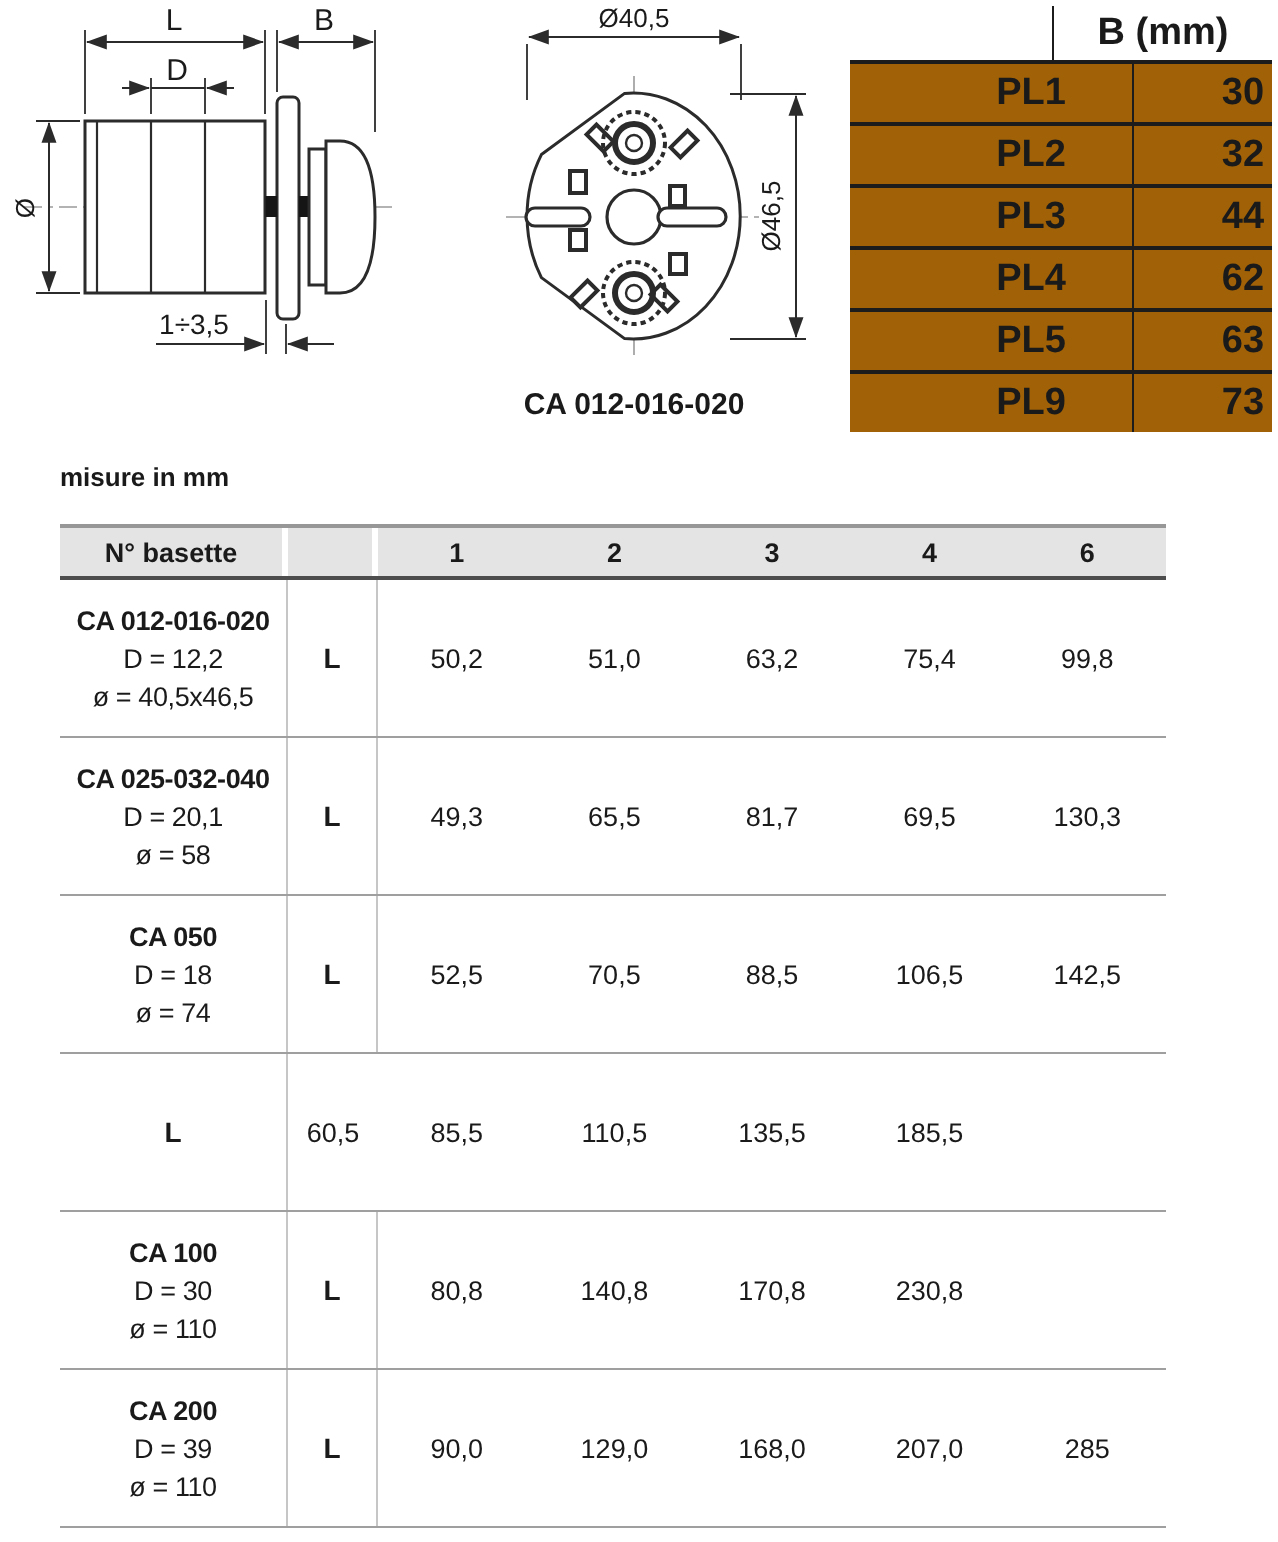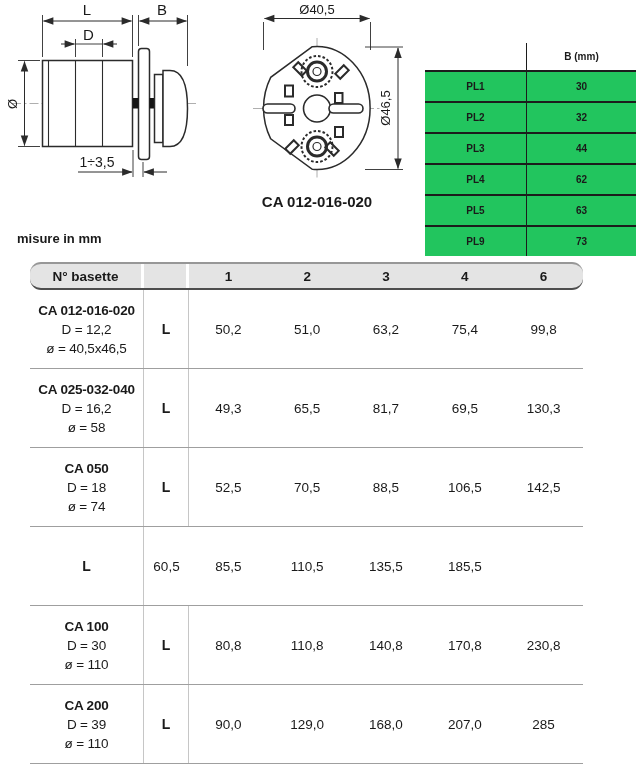--- a/index.html
+++ b/index.html
@@ -5,35 +5,35 @@
   * { margin:0; padding:0; box-sizing:border-box; }
   body { background:#fff; font-family:"Liberation Sans", sans-serif; color:#1a1a1a; }
   .page { position:relative; width:639px; height:771px; background:#fff; overflow:hidden; }
 
   svg text { font-family:"Liberation Sans", sans-serif; fill:#1a1a1a; }
 
   .side-svg  { position:absolute; left:0;   top:0; }
   .front-svg { position:absolute; left:225px; top:0; }
 
   
-  .btable { position:absolute; left:425px; top:3px; width:211px; font-size:10px; font-weight:bold;margin-top:40px; }
+  .btable { position:absolute; left:425px; top:3px; width:211px; font-size:19px; font-weight:bold; }
   .brow, .bhead { display:grid; grid-template-columns:102px 109px; }
   .bhead { height:27px; }
-  .brow  { height:31px; background:#22c55e; border-top:2px solid #1c1c1c; }
+  .brow  { height:31px; background:#a16207; border-top:2px solid #1c1c1c;padding-left:40px; }
   .brow:first-of-type { border-top:none; }
   .bc1 { border-right:1.5px solid #1c1c1c; display:flex; align-items:center; justify-content:center; }
   .bc2 { display:flex; align-items:center; justify-content:center; }
 
   
-  .note { position:absolute; left:17px; top:231px; font-size:13px; font-weight:bold; }
+  .note { position:absolute; left:30px; top:231px; font-size:13px; font-weight:bold; }
 
   
   .mtable { position:absolute; left:30px; top:262px; width:553px; font-size:13.5px; }
   .mhead, .mrow { display:grid; grid-template-columns:114px 45px 1fr 1fr 1fr 1fr 1fr; }
-  .mhead { height:28px; background:#e4e4e4; border-top:2px solid #979797; border-bottom:2px solid #4d4d4d; font-weight:bold;border-radius:11px; }
+  .mhead { height:28px; background:#e4e4e4; border-top:2px solid #979797; border-bottom:2px solid #4d4d4d; font-weight:bold; }
   .mhead > div { display:flex; align-items:center; justify-content:center; }
   .mhead .sep { border-right:3px solid #fff; }
   .mrow { height:79px; border-bottom:1px solid #9f9f9f; background:#fff; }
   .mrow > div { display:flex; align-items:center; justify-content:center; }
   .mrow .c1 { flex-direction:column; border-right:1px solid #c6c6c6; line-height:19px; letter-spacing:-0.2px; }
   .mrow .c1 .model { font-weight:bold; }
   .mrow .c2 { border-right:1px solid #c6c6c6; font-weight:bold; font-size:14px; }
 </style>
 </head>
 <body>
@@ -223,21 +223,21 @@
       <div>50,2</div>
       <div>51,0</div>
       <div>63,2</div>
       <div>75,4</div>
       <div>99,8</div>
     </div>
 
     <div class="mrow">
       <div class="c1">
         <span class="model">CA 025-032-040</span>
-        <span>D = 16,2</span>
+        <span>D = 20,1</span>
         <span>ø = 58</span>
       </div>
       <div class="c2">L</div>
       <div>49,3</div>
       <div>65,5</div>
       <div>81,7</div>
       <div>69,5</div>
       <div>130,3</div>
     </div>
 
@@ -265,21 +265,20 @@
     </div>
 
     <div class="mrow">
       <div class="c1">
         <span class="model">CA 100</span>
         <span>D = 30</span>
         <span>ø = 110</span>
       </div>
       <div class="c2">L</div>
       <div>80,8</div>
-      <div>110,8</div>
       <div>140,8</div>
       <div>170,8</div>
       <div>230,8</div>
     </div>
 
     <div class="mrow">
       <div class="c1">
         <span class="model">CA 200</span>
         <span>D = 39</span>
         <span>ø = 110</span>

